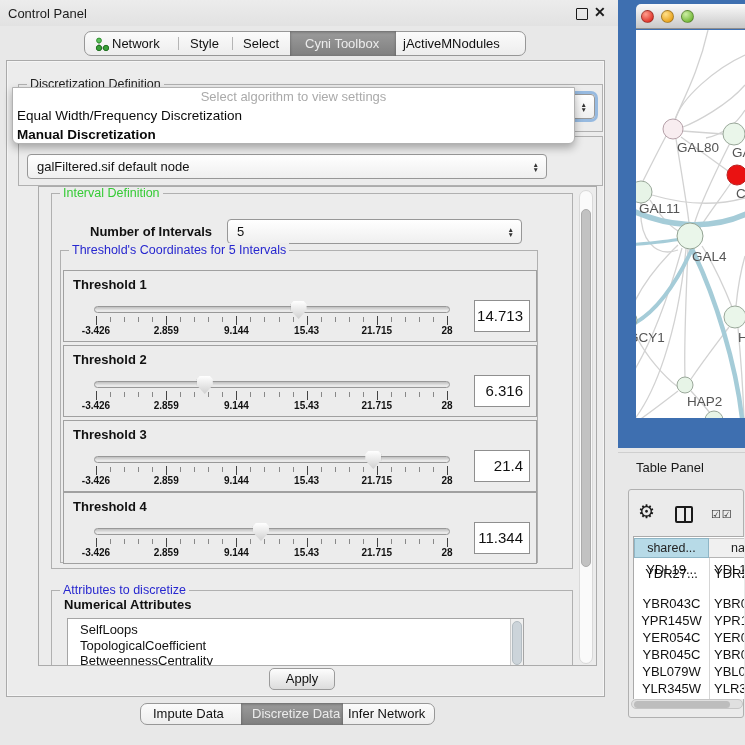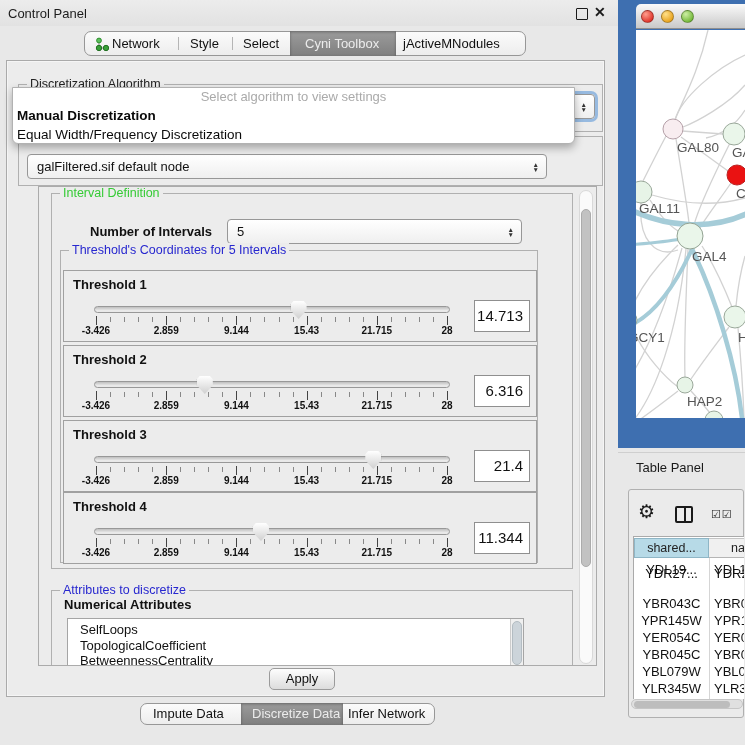--- a/index.html
+++ b/index.html
@@ -131,33 +131,33 @@
   <div class="tabsep" style="left:178px;"></div>
   <span class="toptab" style="left:190px;">Style</span>
   <div class="tabsep" style="left:232px;"></div>
   <span class="toptab" style="left:243px;">Select</span>
   <span class="toptab" id="tab-cyni-label" style="left:305px;">Cyni Toolbox</span>
   <span class="toptab" style="left:403px;">jActiveMNodules</span>
 
   <div class="abs" id="main-panel"></div>
 
   <div class="group" style="left:18px; top:84px; width:585px; height:48px;">
-    <span class="group-title gt-dark">Discretization Algorithm</span>
+    <span class="group-title gt-dark">Discretization Definition</span>
   </div>
   <div class="combo" id="algo-combo">
     <span class="stepper">
         <span>▲</span>
         <span>▼</span>
       </span>
   </div>
 
   <div class="abs" id="algo-popup">
     <div id="popup-hint">Select algorithm to view settings</div>
+    <div class="popup-opt">Equal Width/Frequency Discretization</div>
     <div class="popup-opt bold">Manual Discretization</div>
-    <div class="popup-opt">Equal Width/Frequency Discretization</div>
   </div>
 
   <div class="group" style="left:18px; top:136px; width:585px; height:50px;">
     <span class="group-title gt-dark">Table Data</span>
     <div class="combo" style="left:8px; top:17px; width:520px; height:25px;">
       <span>galFiltered.sif default node</span>
       <span class="stepper">
           <span>▲</span>
           <span>▼</span>
         </span>

